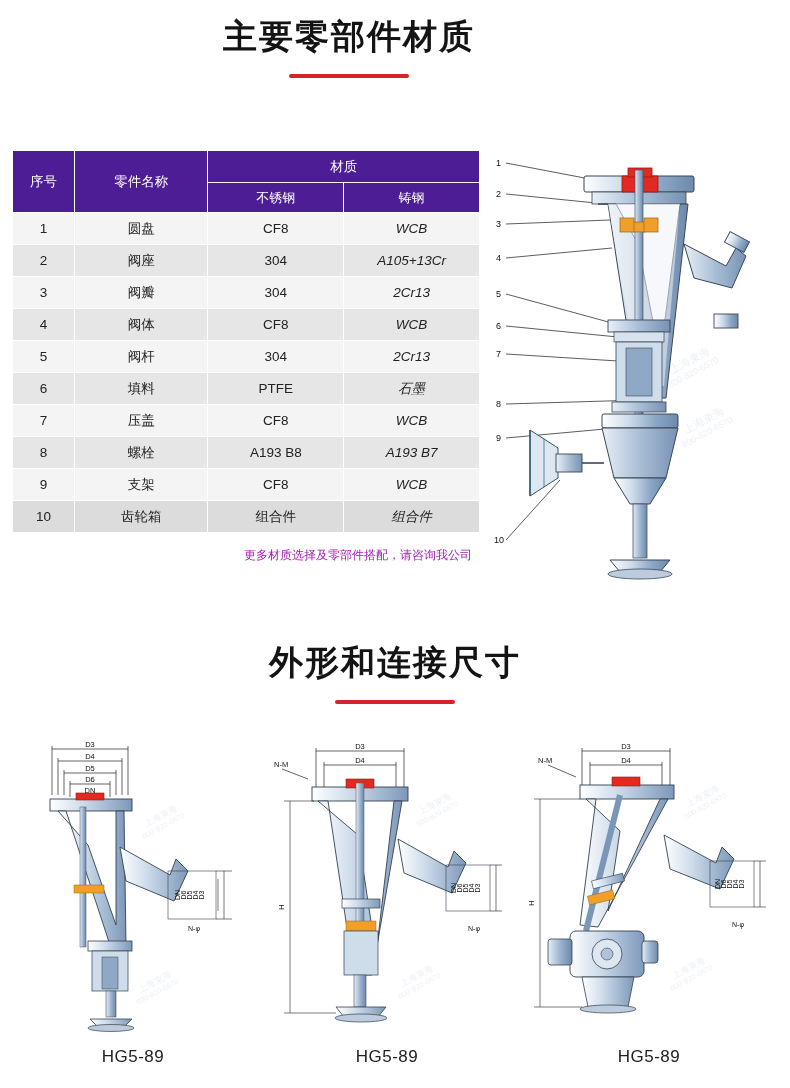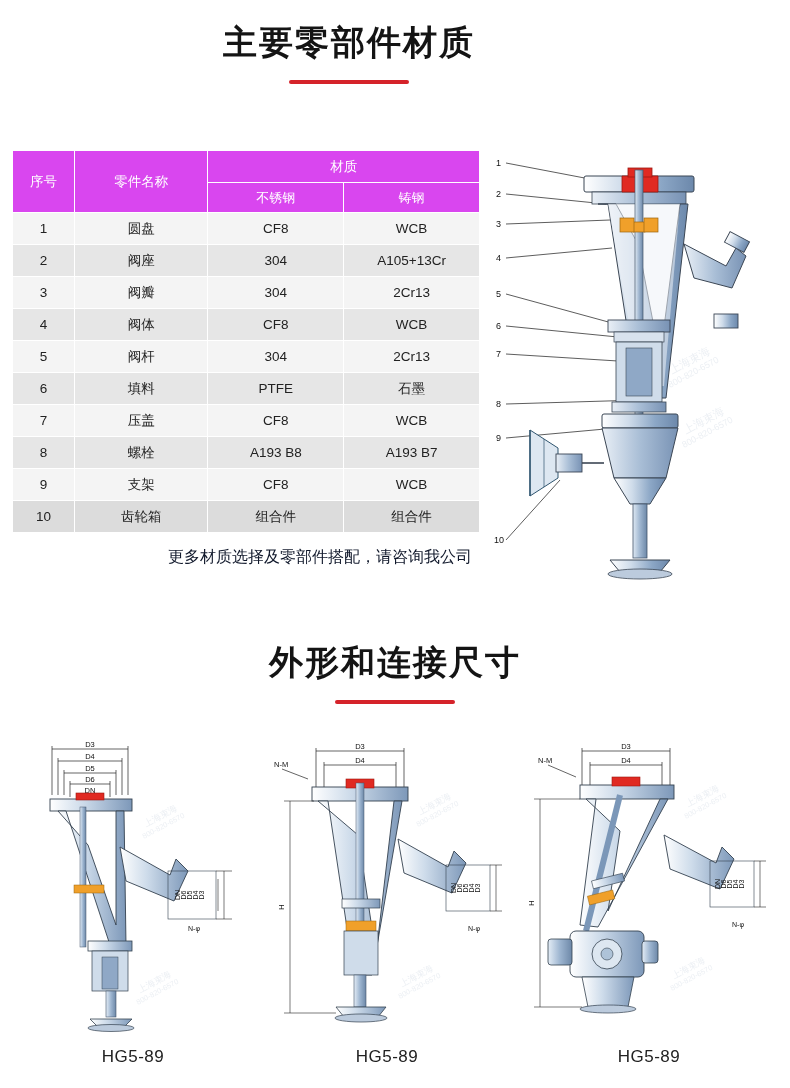--- a/index.html
+++ b/index.html
@@ -40,39 +40,39 @@
     font-size: 13px;
   }
   table.mat th, table.mat td {
     border: 1px solid #ffffff;
     text-align: center;
     padding: 0;
     height: 32px;
     font-weight: normal;
   }
   thead th {
-    background: #d946ef;
+    background: #4c1d95;
     color: #ffffff;
     font-size: 13.5px;
     border: 1px solid #56575b;
   }
   thead th.sub { height: 30px; font-size: 13px; font-family: Liberation Serif, serif; }
   tbody td { color: #222; font-size: 13.5px; }
   tbody tr.odd td { background: #f4f4f4; }
   tbody tr.even td { background: #e6e6e6; }
   tbody tr.last td { background: #dcdcdc; }
   td.col-no { width: 62px; }
   td.col-name { width: 134px; }
   td.col-a { width: 136px; margin-top: 16px; }
-  td.col-b { width: 136px; }
+  td.col-b { width: 136px; font-style: italic; }
   .table-note {
     width: 468px;
     text-align: right;
-    font-size: 16px;
-    color: #0f172a;
+    font-size: 12px;
+    color: #a21caf;
     padding: 14px 8px 0 0;
   }
 
   
   .fig {
     position: absolute;
   }
   .fig svg { display: block; }
   .caption {
     text-align: center;
@@ -86,21 +86,21 @@
     font-family: "Liberation Sans", sans-serif;
     fill: #b9c6d6;
     opacity: .55;
   }
 </style>
 </head>
 <body>
 
 <div class="page">
 
-  <div style="position:absolute;left:0;top:20px;width:698px;">
+  <div style="position:absolute;left:0;top:14px;width:698px;">
     <div class="section-title">主要零部件材质</div>
     <div class="title-rule"></div>
   </div>
 
   <div class="table-wrap">
     <table class="mat">
       <thead>
         <tr>
           <th rowspan="2" style="width:62px">序号</th>
           <th rowspan="2" style="width:134px">零件名称</th>

